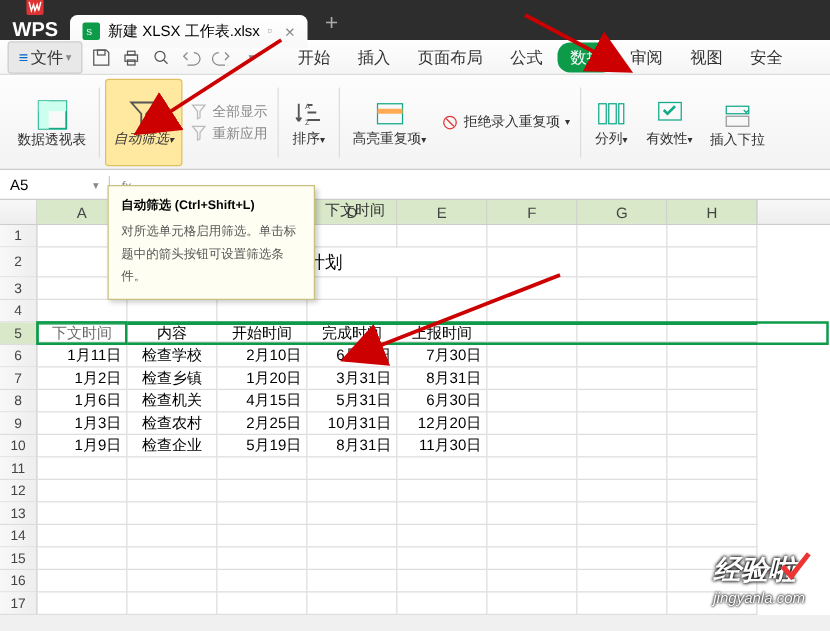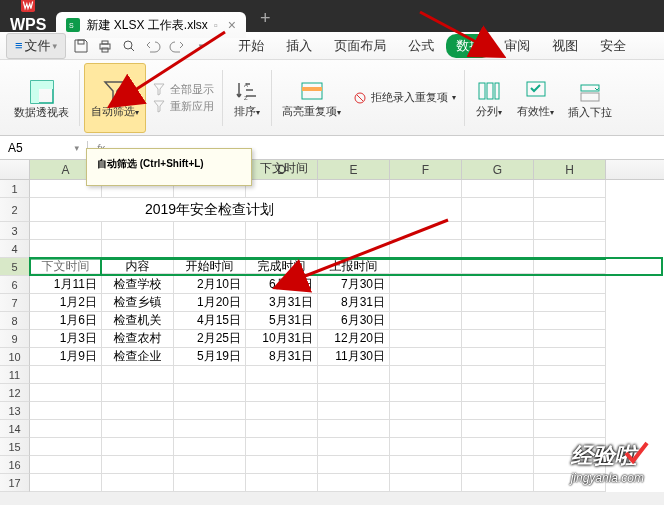--- a/index.html
+++ b/index.html
@@ -24,21 +24,21 @@
 .menu-tab { font-size: 13px; padding: 3px 10px; color: #333; }
 .menu-tab.active { background: #0d9b4a; color: #fff; border-radius: 10px; }
 .qat-icon { width: 18px; height: 18px; display: flex; align-items: center; justify-content: center; color: #666; }
 
 
 .ribbon { height: 76px; background: linear-gradient(#fdfdfd, #f3f3f3); border-bottom: 1px solid #ccc; display: flex; align-items: center; padding: 0 8px; gap: 2px; }
 .ribbon-group { display: flex; flex-direction: column; align-items: center; padding: 4px 6px; height: 70px; justify-content: center; }
 .ribbon-big-icon { width: 28px; height: 28px; display: flex; align-items: center; justify-content: center; }
 .ribbon-label { font-size: 11px; color: #333; text-align: center; line-height: 12px; }
 .ribbon-divider { width: 1px; height: 56px; background: #ddd; margin: 0 2px; }
-.ribbon-active { background: #ffe8a0; border: 1px solid #e0c060; border-radius: 3px; }
+.ribbon-active { background: #ffe8a0; border: 1px solid #e0c060; border-radius: 3px; font-style: italic; }
 .ribbon-side { display: flex; flex-direction: column; gap: 2px; padding: 4px; justify-content: space-between; }
 .ribbon-side-item { display: flex; align-items: center; gap: 4px; font-size: 11px; color: #888; }
 .ribbon-side-item svg { width: 14px; height: 14px; }
 
 
 .formula-row { height: 24px; background: #fff; border-bottom: 1px solid #ccc; display: flex; align-items: center; }
 .name-box { width: 88px; border-right: 1px solid #ccc; padding: 0 8px; font-size: 12px; display: flex; align-items: center; justify-content: space-between; }
 .name-box-arrow { color: #888; font-size: 9px; }
 .formula-bar { padding: 0 8px; font-size: 12px; color: #333; display: flex; align-items: center; gap: 8px; }
 
@@ -257,20 +257,21 @@
   </div>
   <div class="formula-bar">
     <svg width="14" height="14" viewBox="0 0 14 14">
         <text x="1" y="11" font-size="10" font-style="italic" fill="#888">fx</text>
       </svg>
   </div>
 </div>
 
 <div class="tooltip">
   <div class="tooltip-title">自动筛选 (Ctrl+Shift+L)</div>
+  <div class="tooltip-body">对所选单元格启用筛选。单击标题中的箭头按钮可设置筛选条件。</div>
 </div>
 
 <div class="grid-wrap">
   <div class="col-headers">
     <div class="corner"></div>
     <div class="col-h w-a sel">A</div>
     <div class="col-h w-b sel">B</div>
     <div class="col-h w-c sel">C</div>
     <div class="col-h w-d sel">D</div>
     <div class="col-h w-e sel">E</div>

